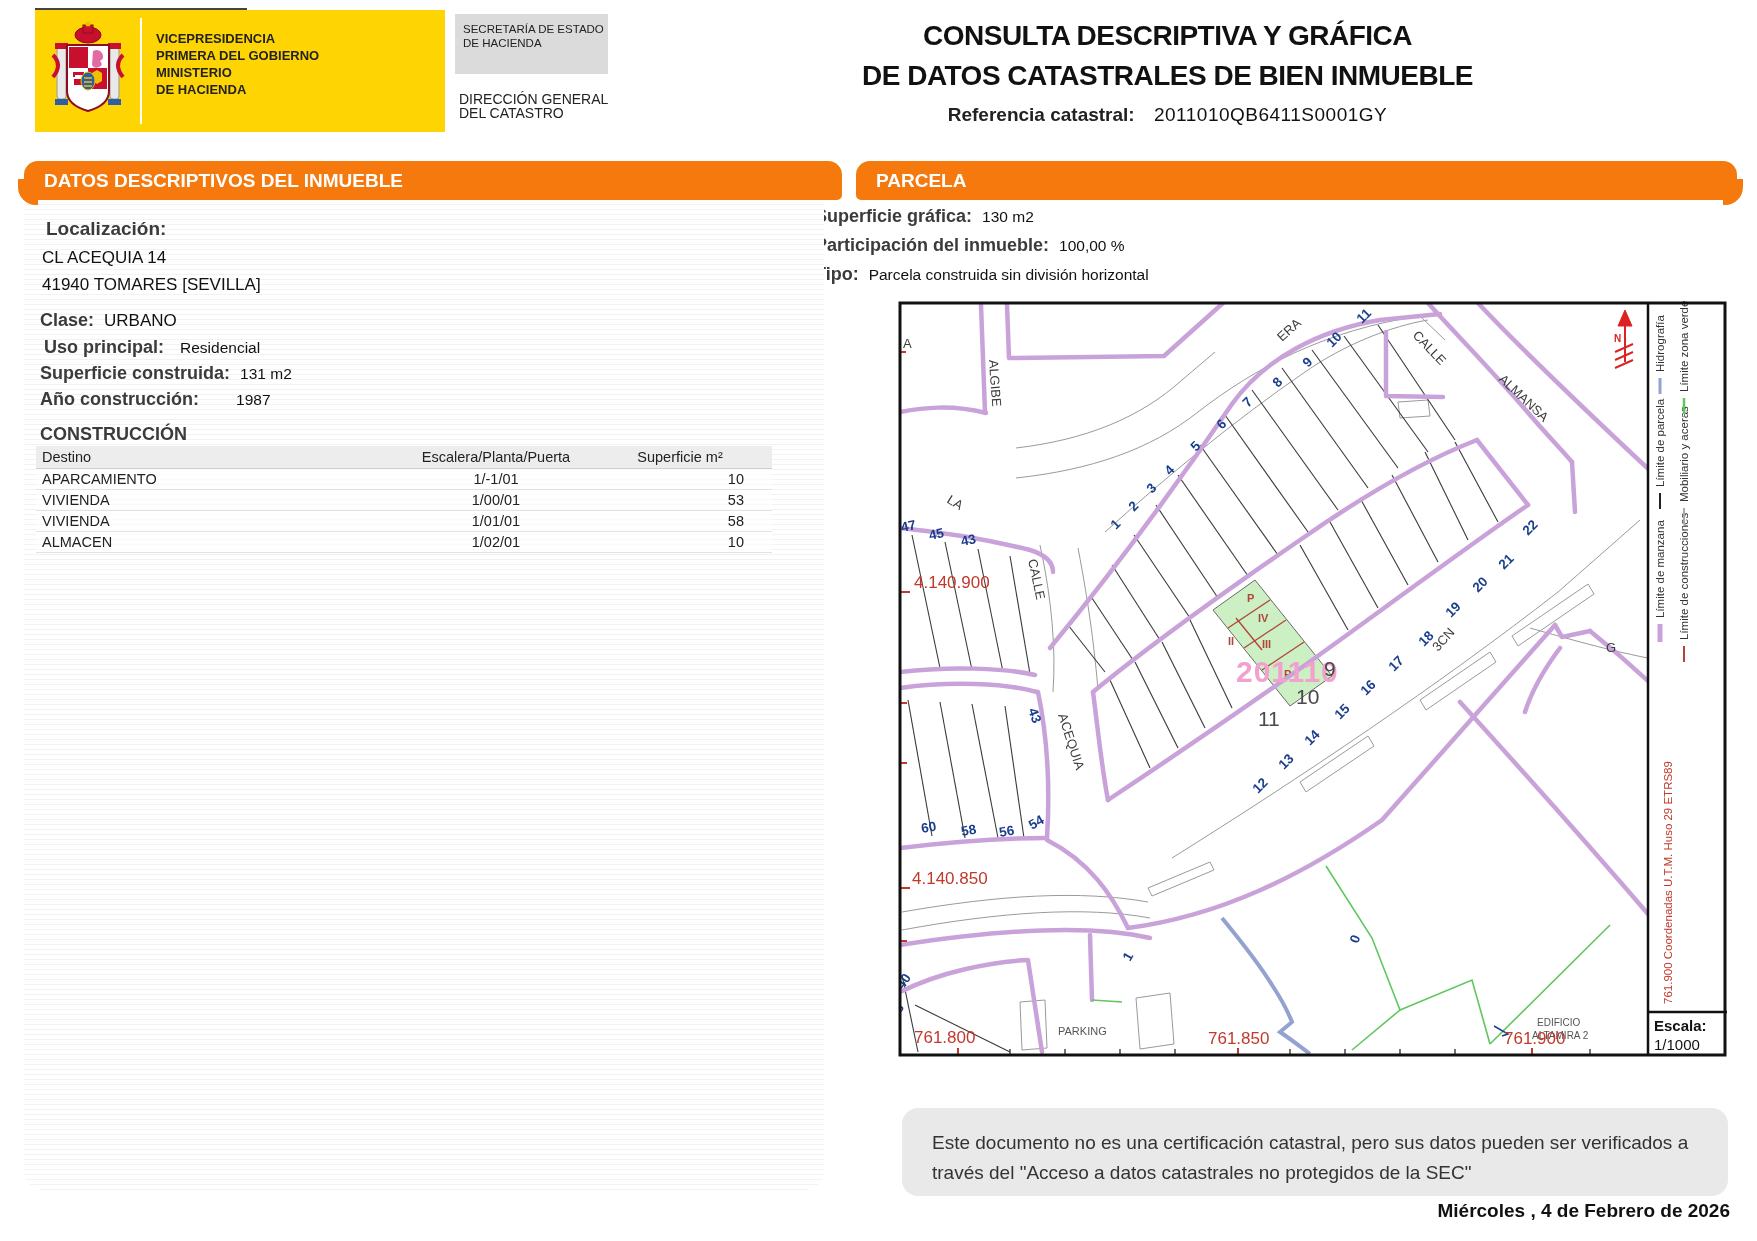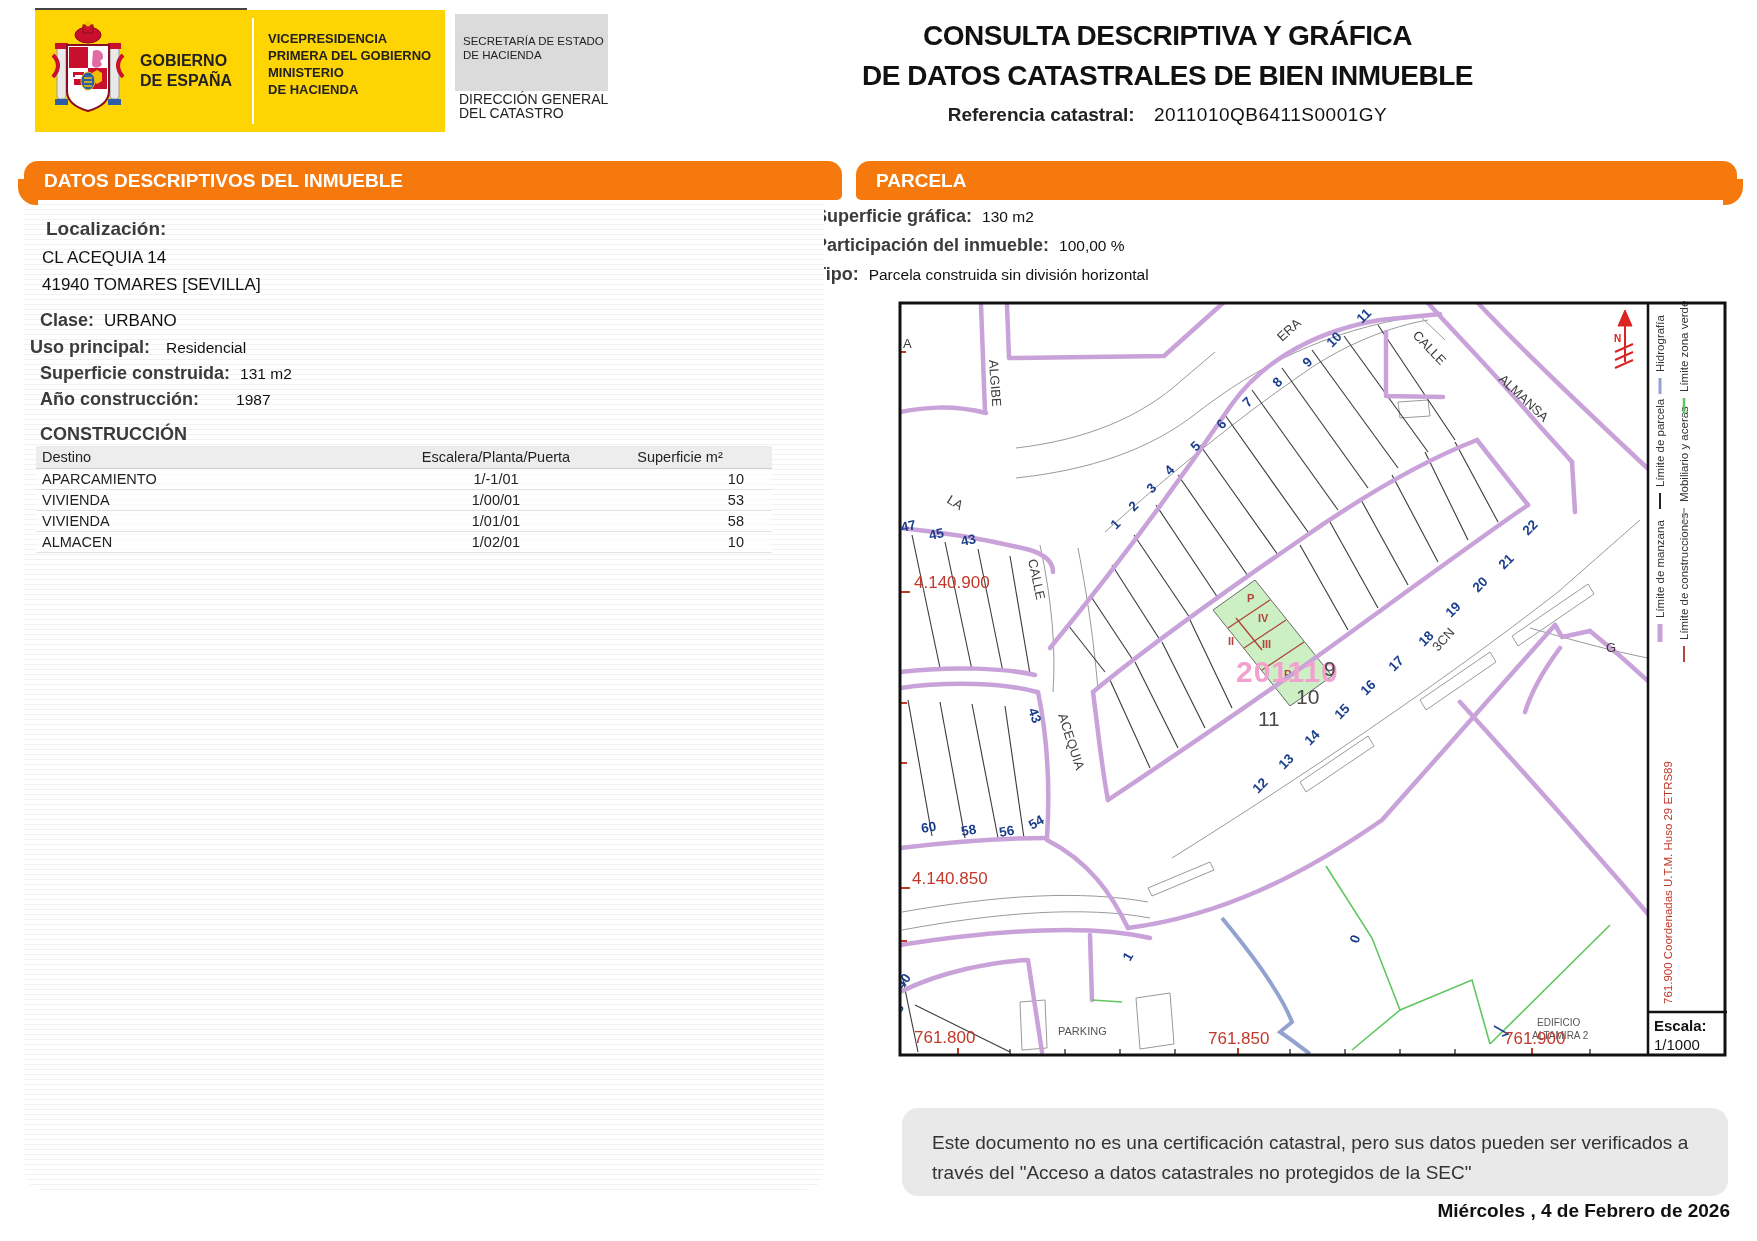--- a/index.html
+++ b/index.html
@@ -8,22 +8,22 @@
   .abs{position:absolute;}
   
   .topline{left:35px;top:8px;width:212px;height:2px;background:#444;}
   .yellow-block{left:35px;top:10px;width:410px;height:122px;background:#FFD403;display:flex;}
   .crest-wrap{width:105px;height:122px;display:flex;align-items:center;justify-content:center;}
   .gob-text{width:112px;display:flex;flex-direction:column;justify-content:center;
             font-weight:bold;font-size:16px;color:#222;line-height:20px;}
   .ydivider{width:2px;height:106px;background:#fff;margin-top:8px;}
   .ministry{flex:1;padding:20px 0 0 14px;font-size:13px;font-weight:bold;color:#222;line-height:17px;}
   .ministry .grp2{}
-  .gray-box{left:455px;top:14px;width:153px;height:77px;background:#DBDBDB;
-            font-size:11.5px;color:#222;padding:20px 0 0 8px;line-height:14px;box-sizing:border-box;}
+  .gray-box{left:455px;top:14px;width:153px;height:60px;background:#DBDBDB;
+            font-size:11.5px;color:#222;padding:8px 0 0 8px;line-height:14px;box-sizing:border-box;}
   .dir-box{left:459px;top:92px;font-size:14px;color:#222;line-height:14px;}
   .title-box{left:855px;top:16px;width:625px;text-align:center;}
   .title-box .t1,.title-box .t2{font-size:28px;font-weight:bold;color:#111;letter-spacing:-.5px;line-height:40px;}
   .ref-row{left:855px;top:104px;width:625px;text-align:center;font-size:19px;}
   .ref-row b{color:#222;}
   .ref-row span{margin-left:14px;letter-spacing:.5px;color:#111;}
   
   .obar{height:39px;background:#F5790D;border-radius:14px 14px 5px 5px;color:#fff;
         font-weight:bold;font-size:19px;line-height:39px;padding-left:20px;box-sizing:border-box;z-index:2;}
   .obar-left{left:24px;top:161px;width:818px;}
@@ -81,24 +81,20 @@
       <path d="M46 30 q6 -3 9 2 q3 5 -2 8 q4 4 -1 6 q-5 2 -7 -2 Z" fill="#E26AA5"></path>
       <rect x="22" y="47" width="19" height="21" fill="#fff"></rect>
       <path d="M26 51 h11 v5 h-2 v-2 h-7 v2 h-2 Z M27 58 h9 v6 h-9 Z" fill="#C8102E"></path>
       <rect x="41" y="47" width="19" height="21" fill="#C8102E"></rect>
       <path d="M45 52 l5 -3 5 3 v8 l-5 3 -5 -3 Z" fill="#F1BF00"></path>
       <ellipse cx="41" cy="60" rx="7" ry="9" fill="#2d5fa6" stroke="#F1BF00"></ellipse>
       <path d="M37 57 h8 M37 61 h8 M37 65 h8" stroke="#F1BF00" stroke-width="1.5"></path>
       <path d="M6 34 q10 10 0 22 M76 34 q-10 10 0 22" stroke="#C8102E" stroke-width="4" fill="none"></path>
     </svg>
   </div>
-  <div class="gob-text">
-    <span>GOBIERNO</span>
-    <span>DE ESPAÑA</span>
-  </div>
   <div class="ydivider"></div>
   <div class="ministry">
     <div>
       <div>VICEPRESIDENCIA</div>
       <div>PRIMERA DEL GOBIERNO</div>
     </div>
     <div class="grp2">
       <div>MINISTERIO</div>
       <div>DE HACIENDA</div>
     </div>
@@ -132,21 +128,21 @@
 
 <div class="abs left-panel">
   <div class="abs lp-label loc-title">Localización:</div>
   <div class="addr1">CL ACEQUIA 14</div>
   <div class="addr2">41940 TOMARES [SEVILLA]</div>
 
   <div class="fline" style="left:16px;top:110px;">
     <span class="lp-label">Clase:</span>
     <span class="lp-value" style="font-size:17px;">URBANO</span>
   </div>
-  <div class="fline" style="left:6px;top:137px;gap:16px;">
+  <div class="fline" style="left:20px;top:137px;gap:16px;">
     <span class="lp-label">Uso principal:</span>
     <span class="lp-value">Residencial</span>
   </div>
   <div class="fline" style="left:16px;top:163px;">
     <span class="lp-label">Superficie construida:</span>
     <span class="lp-value">131 m2</span>
   </div>
   <div class="fline" style="left:16px;top:189px;gap:37px;">
     <span class="lp-label">Año construcción:</span>
     <span class="lp-value">1987</span>

